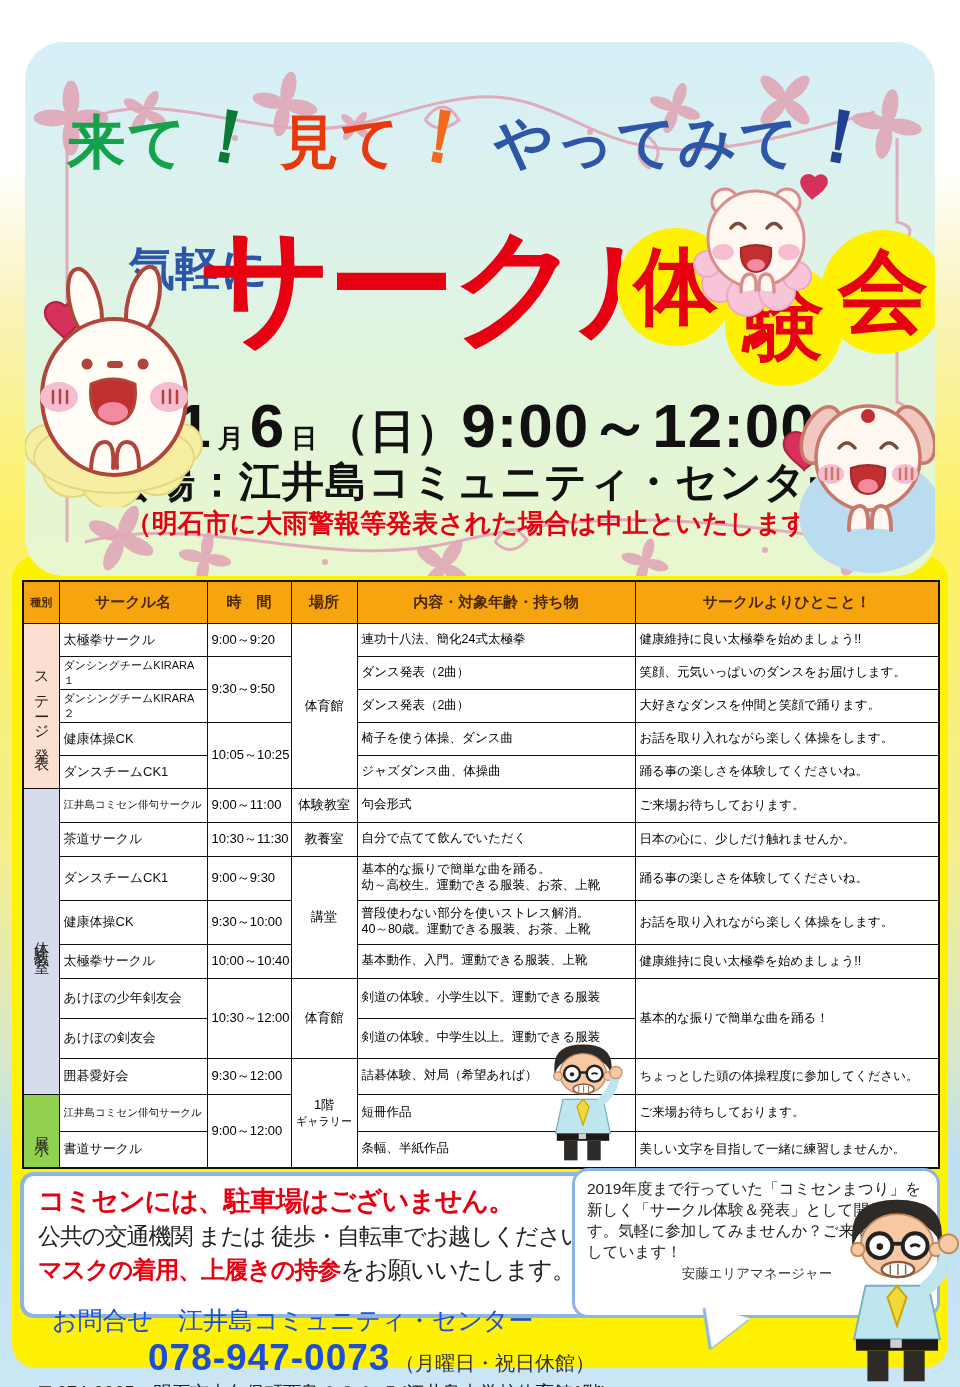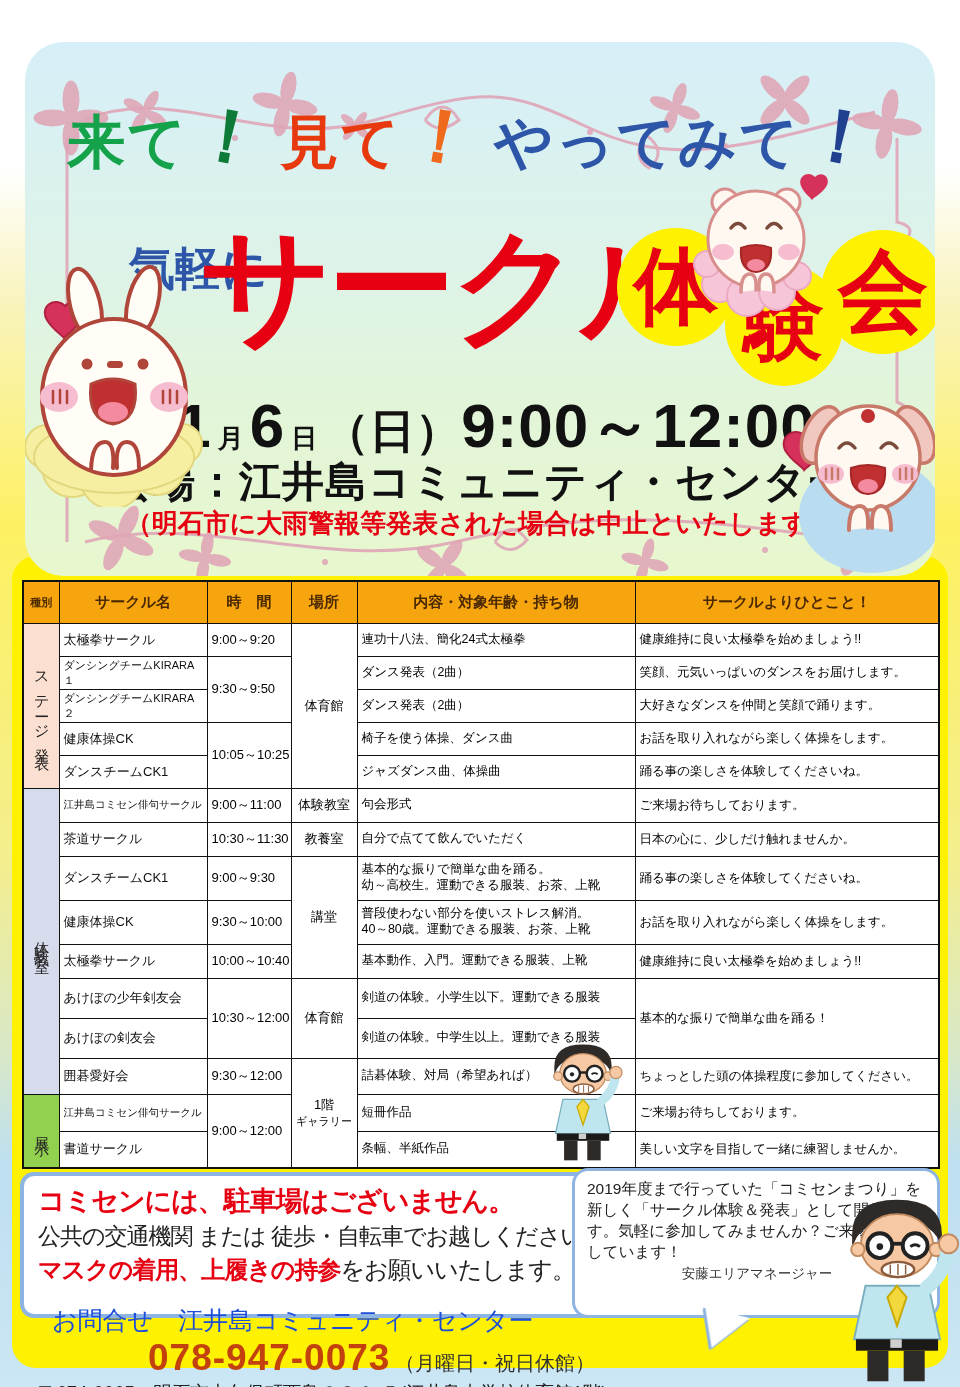--- a/index.html
+++ b/index.html
@@ -86,21 +86,21 @@
     position:absolute; left:20px; top:1172px; width:652px; height:146px;
     background:#fff; border:4px solid #8db4e2; border-radius:14px;
     padding:7px 10px 4px 14px; z-index:3;
   }
   .ib-l1 { font-size:27px; font-weight:bold; color:#e60012; letter-spacing:-1px; }
   .ib-l2 { font-size:23px; color:#222; margin-top:2px; letter-spacing:-1px; }
   .ib-l3 { font-size:24px; color:#222; margin-top:2px; letter-spacing:-1px; }
   .ib-l3 .red { color:#e60012; font-weight:bold; }
   .ib-l4 { font-size:25px; color:#1d4ed8; margin-top:18px; padding-left:14px; }
   .ib-l5 { margin-top:0; padding-left:110px; white-space:nowrap; }
-  .ib-l5 .phone { font-size:37px; font-weight:bold; color:#c2410c; letter-spacing:1px; }
+  .ib-l5 .phone { font-size:37px; font-weight:bold; color:#1d4ed8; letter-spacing:1px; }
   .ib-l5 .pnote { font-size:20px; color:#333; }
   .ib-l6 { font-size:18.5px; color:#222; margin-top:1px; white-space:nowrap; }
   .bubble {
     position:absolute; left:572px; top:1168px; width:368px; height:150px;
     background:#fff; border:3.5px solid #8db4e2; border-radius:16px;
     padding:8px 10px 4px 12px; z-index:4;
   }
   .bubble-text { font-size:15.5px; line-height:1.35; color:#222; }
   .bubble-sign { font-size:13.5px; color:#333; text-align:center; margin-top:2px; }
   .bubble-tail {

